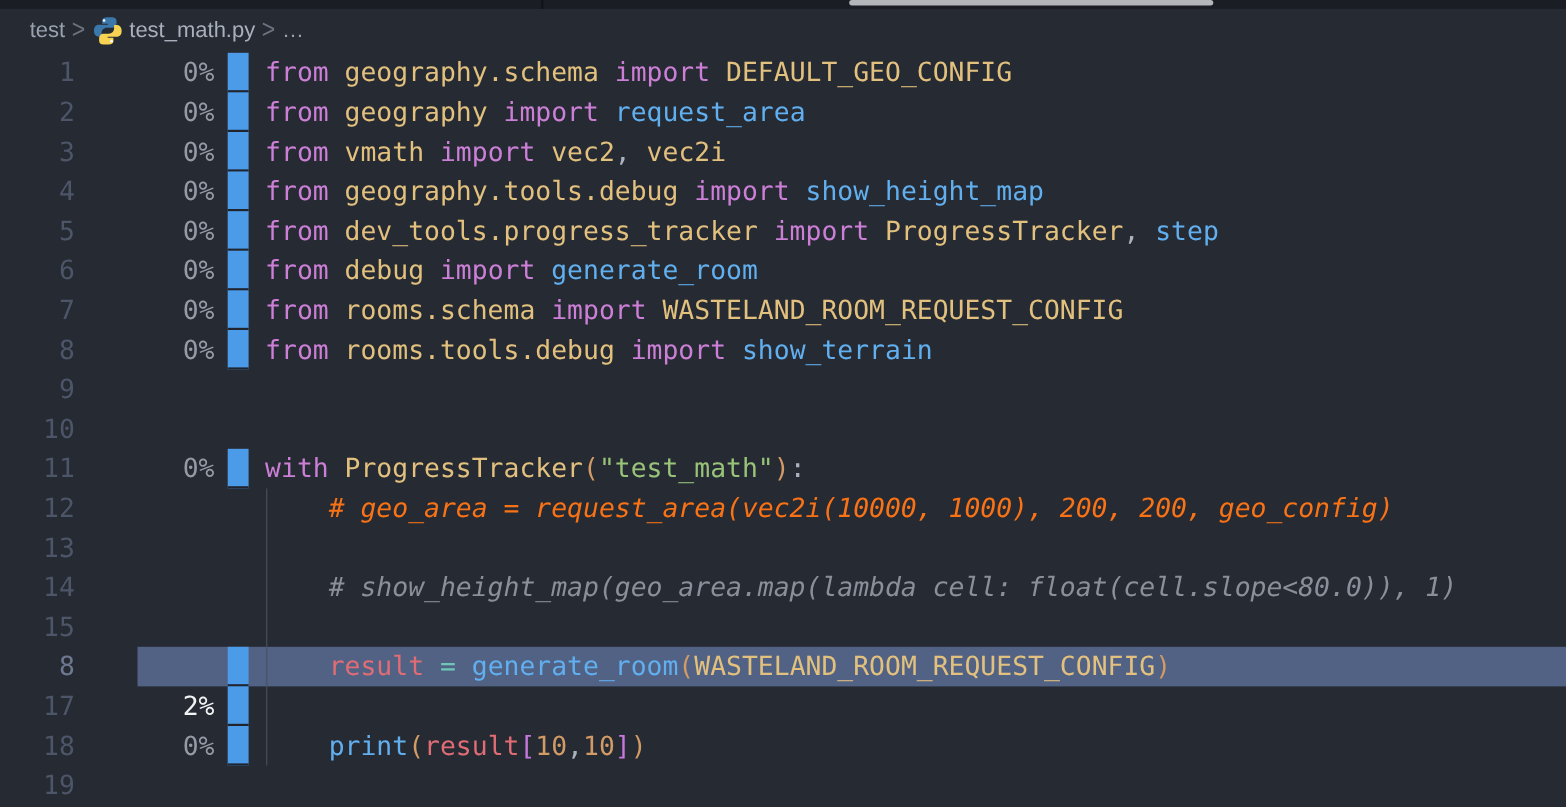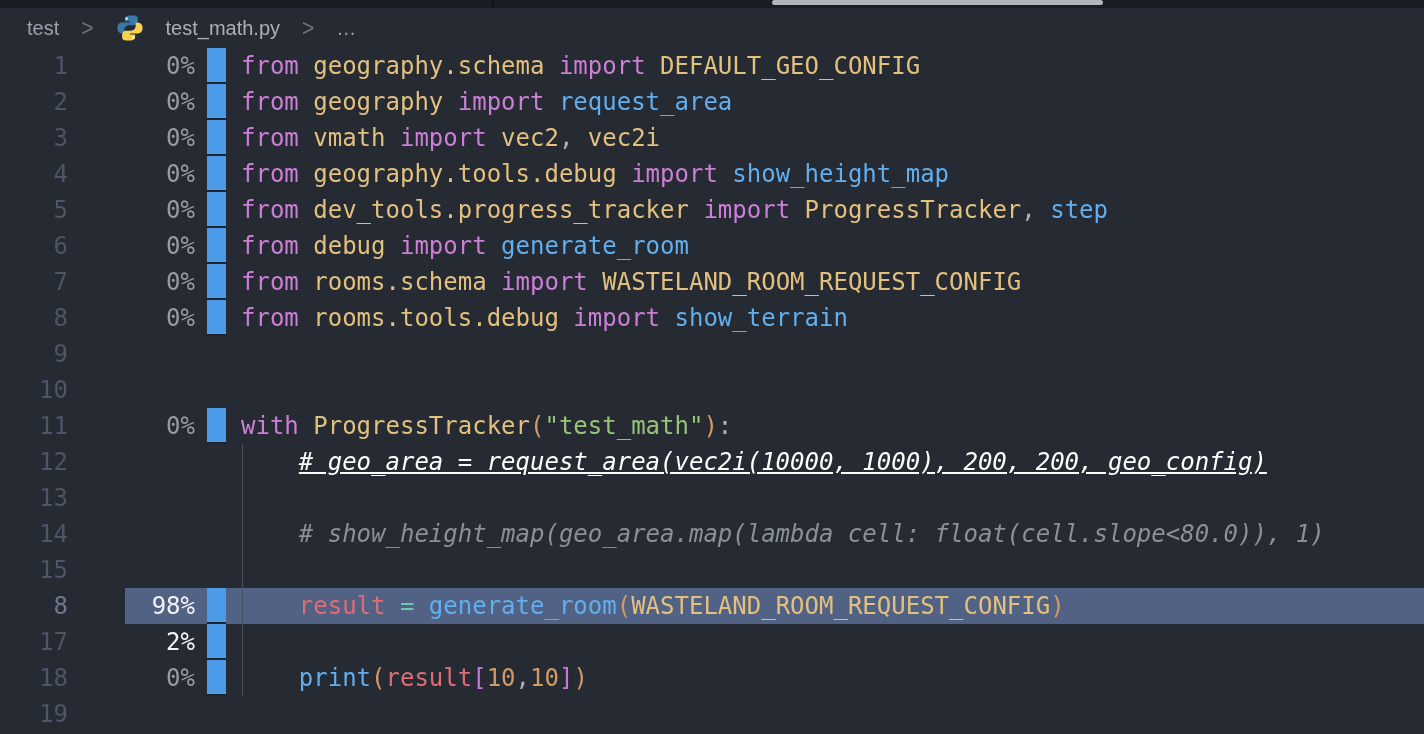--- a/index.html
+++ b/index.html
@@ -7,21 +7,21 @@
     width:1424px;height:734px;overflow:hidden;position:relative;
     background:#262a32;font-family:"DejaVu Sans Mono",monospace;
   }
   
   .topstrip{position:absolute;top:0;left:0;width:1424px;height:8px;background:#1a1d24;}
   .topdivider{position:absolute;left:492px;top:0;width:2px;height:8px;background:#10131a;}
   .topthumb{position:absolute;left:772px;top:0;width:331px;height:5px;background:#b3b6bb;border-radius:3px;}
   
   .breadcrumb{
     position:absolute;top:8px;left:0;height:40px;display:flex;align-items:center;
-    padding-left:27px;gap:22px;font-family:"Liberation Sans",sans-serif;
+    padding-left:27px;gap:6px;font-family:"Liberation Sans",sans-serif;
     font-size:20px;color:#9aa2af;
   }
   .bc-sep{color:#6d7480;font-size:21px;transform:scaleY(1.15);}
   .bc-file{color:#a9b0bc;}
   .bc-icon{width:28px;height:28px;display:inline-block;}
   
   .editor{position:absolute;top:48px;left:0;width:1424px;}
   .row{position:relative;height:36px;}
   .row.active::before{content:"";position:absolute;left:125px;right:0;top:0;bottom:0;background:#526284;}
   .lnum{
@@ -128,36 +128,35 @@
         <div class="code"></div>
       </div>
       <div class="row">
         <div class="lnum">11</div>
         <div class="cov">0%</div>
         <div class="marker" style="background: rgb(75, 155, 232);"></div>
         <div class="code"><span style="color: rgb(203, 127, 214);">with</span><span style="color: rgb(171, 178, 191);"> </span><span style="color: rgb(226, 192, 126);">ProgressTracker</span><span style="color: rgb(209, 154, 102);">(</span><span style="color: rgb(152, 195, 121);">"test_math"</span><span style="color: rgb(209, 154, 102);">)</span><span style="color: rgb(171, 178, 191);">:</span></div>
       </div>
       <div class="row">
         <div class="lnum">12</div>
-        <div class="code"><span style="color: rgb(171, 178, 191);">    </span><span class="it" style="color: #ffffff; text-decoration: underline;"># geo_area = request_area(vec2i(10000, 1000), 200, 200, geo_config)</span></div>
+        <div class="code"><span style="color: rgb(171, 178, 191);">    </span><span class="it" style="color: #f97316;"># geo_area = request_area(vec2i(10000, 1000), 200, 200, geo_config)</span></div>
       </div>
       <div class="row">
         <div class="lnum">13</div>
       </div>
       <div class="row">
         <div class="lnum">14</div>
         <div class="code"><span style="color: rgb(171, 178, 191);">    </span><span class="it" style="color: rgb(138, 144, 153);"># show_height_map(geo_area.map(lambda cell: float(cell.slope&lt;80.0)), 1)</span></div>
       </div>
       <div class="row">
         <div class="lnum">15</div>
         <div class="code"></div>
       </div>
       <div class="row active">
         <div class="lnum">8</div>
-        <div class="cov bright">98%</div>
         <div class="marker" style="background: rgb(75, 155, 232);"></div>
         <div class="code"><span style="color: rgb(171, 178, 191);">    </span><span style="color: rgb(224, 108, 117);">result</span><span style="color: rgb(171, 178, 191);"> </span><span style="color: rgb(110, 198, 180);">=</span><span style="color: rgb(171, 178, 191);"> </span><span style="color: rgb(97, 175, 239);">generate_room</span><span style="color: rgb(209, 154, 102);">(</span><span style="color: rgb(226, 192, 126);">WASTELAND_ROOM_REQUEST_CONFIG</span><span style="color: rgb(209, 154, 102);">)</span></div>
       </div>
       <div class="row">
         <div class="lnum">17</div>
         <div class="cov bright">2%</div>
         <div class="marker" style="background: rgb(75, 155, 232);"></div>
       </div>
       <div class="row">
         <div class="lnum">18</div>

